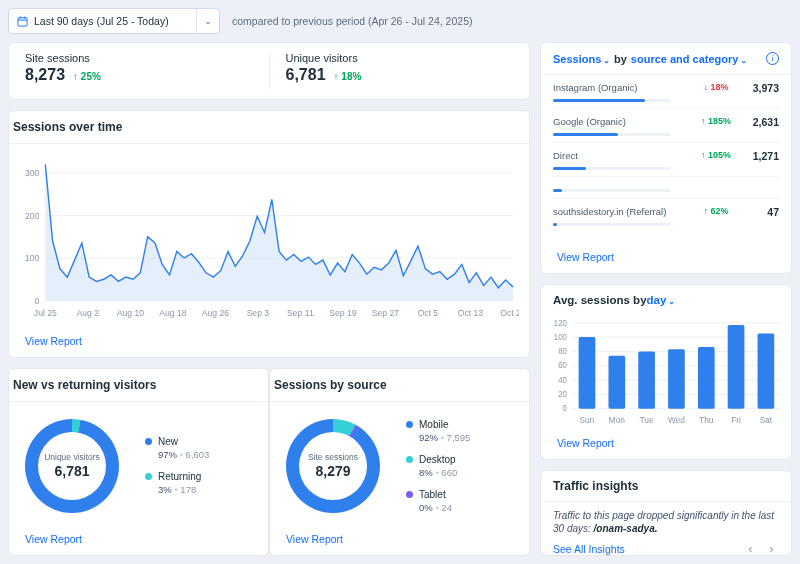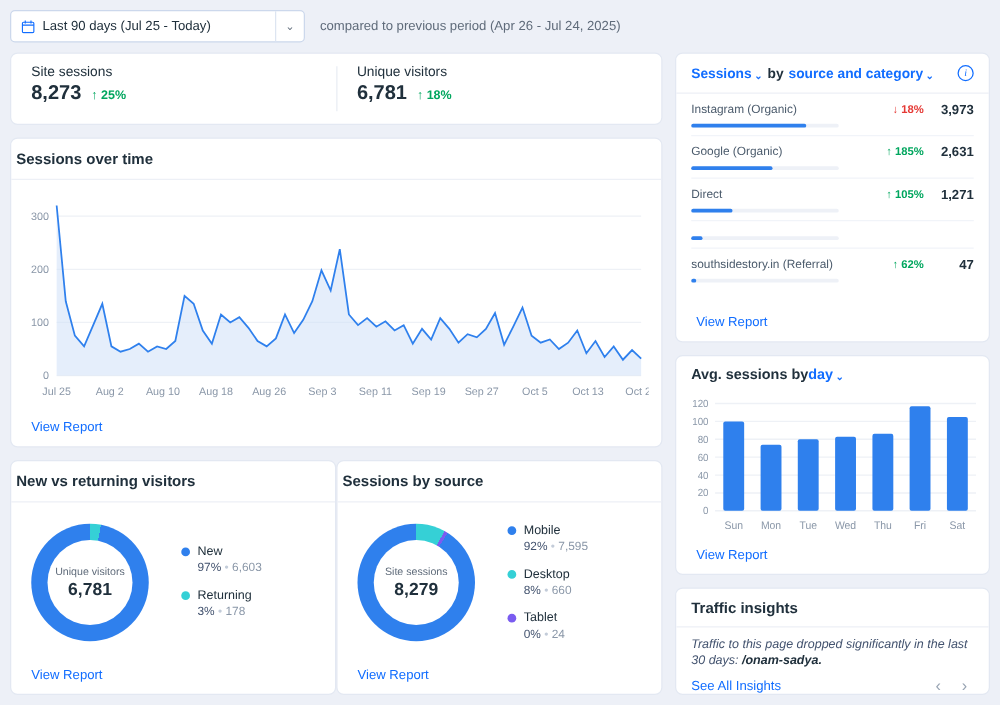--- a/index.html
+++ b/index.html
@@ -2,21 +2,21 @@
 <html><head>
 <meta charset="utf-8">
 <style>
   *{margin:0;padding:0;box-sizing:border-box;}
   html,body{width:800px;height:564px;}
   body{background:#edf0f7;font-family:"Liberation Sans",sans-serif;color:#20303c;overflow:hidden;font-size:12px;}
   .page{height:100%;padding:8px;display:flex;flex-direction:column;}
 
   
   .topbar{display:flex;align-items:center;gap:12px;height:26px;flex:0 0 auto;}
-  .date-select{width:236px;height:26px;background:#fff;border:1px solid #ccd8ec;border-radius:4px;display:flex;align-items:center;padding-left:8px;font-size:10.5px;cursor:pointer;}
+  .date-select{width:212px;height:26px;background:#fff;border:1px solid #ccd8ec;border-radius:4px;display:flex;align-items:center;padding-left:8px;font-size:10.5px;cursor:pointer;}
   .date-select .txt{flex:1;margin-left:6px;white-space:nowrap;overflow:hidden;}
   .date-select .sep{width:1px;height:100%;background:#dde5f1;}
   .date-select .chev{width:22px;text-align:center;color:#5f6b7a;font-size:9px;}
   .compare{font-size:10.5px;color:#5f6b7a;}
 
   
   .layout{flex:1;display:flex;gap:10px;margin-top:8px;min-height:0;}
   .col-left{flex:1;display:flex;flex-direction:column;gap:10px;min-width:0;}
   .col-right{flex:0 0 252px;display:flex;flex-direction:column;gap:10px;min-height:0;}
   .card{background:#fff;border:1px solid #e3e8f2;border-radius:6px;}
@@ -58,21 +58,21 @@
   .sources-card{flex:0 0 232px;display:flex;flex-direction:column;min-height:0;}
   .src-head{padding:9px 12px;border-bottom:1px solid #edf0f6;font-size:11px;font-weight:bold;display:flex;align-items:center;gap:4px;}
   .t-blue{color:#116dff;cursor:pointer;display:inline-flex;align-items:flex-end;gap:2px;}
   .caret{font-size:8px;line-height:1;}
   .info-icon{margin-left:auto;width:13px;height:13px;border:1px solid #116dff;color:#116dff;border-radius:50%;font-size:8px;font-style:italic;font-weight:normal;display:flex;align-items:center;justify-content:center;cursor:pointer;font-family:"Liberation Serif",serif;}
   .src-rows{flex:1;padding:0 12px;overflow:hidden;}
   .src-row{padding:7px 0 6px;border-bottom:1px solid #f1f4f9;}
   .src-row:last-child{border-bottom:none;}
   .src-top{display:flex;align-items:flex-start;}
   .src-label{flex:1;font-size:9.5px;color:#4a5a6b;padding-right:4px;line-height:1.2;}
-  .src-chg{font-size:9px;width:46px;text-align:right;font-weight:bold;flex:0 0 auto;}
+  .src-chg{font-size:9px;width:46px;text-align:center;font-weight:bold;flex:0 0 auto;}
   .src-chg.up{color:#00a65e;}
   .src-chg.down{color:#e53935;}
   .src-val{width:40px;text-align:right;font-size:10.5px;font-weight:bold;color:#20303c;flex:0 0 auto;}
   .src-track{width:118px;height:3px;background:#eef1f7;border-radius:2px;margin-top:5px;}
   .src-fill{height:100%;background:#2f80ed;border-radius:2px;}
 
   
   .bars-card{flex:0 0 176px;display:flex;flex-direction:column;min-height:0;}
   .bars-head{padding:9px 12px 3px;font-size:11.5px;font-weight:bold;display:flex;align-items:center;gap:0;}
   .bars-card svg{flex:1;width:100%;padding:0 6px;min-height:0;}

